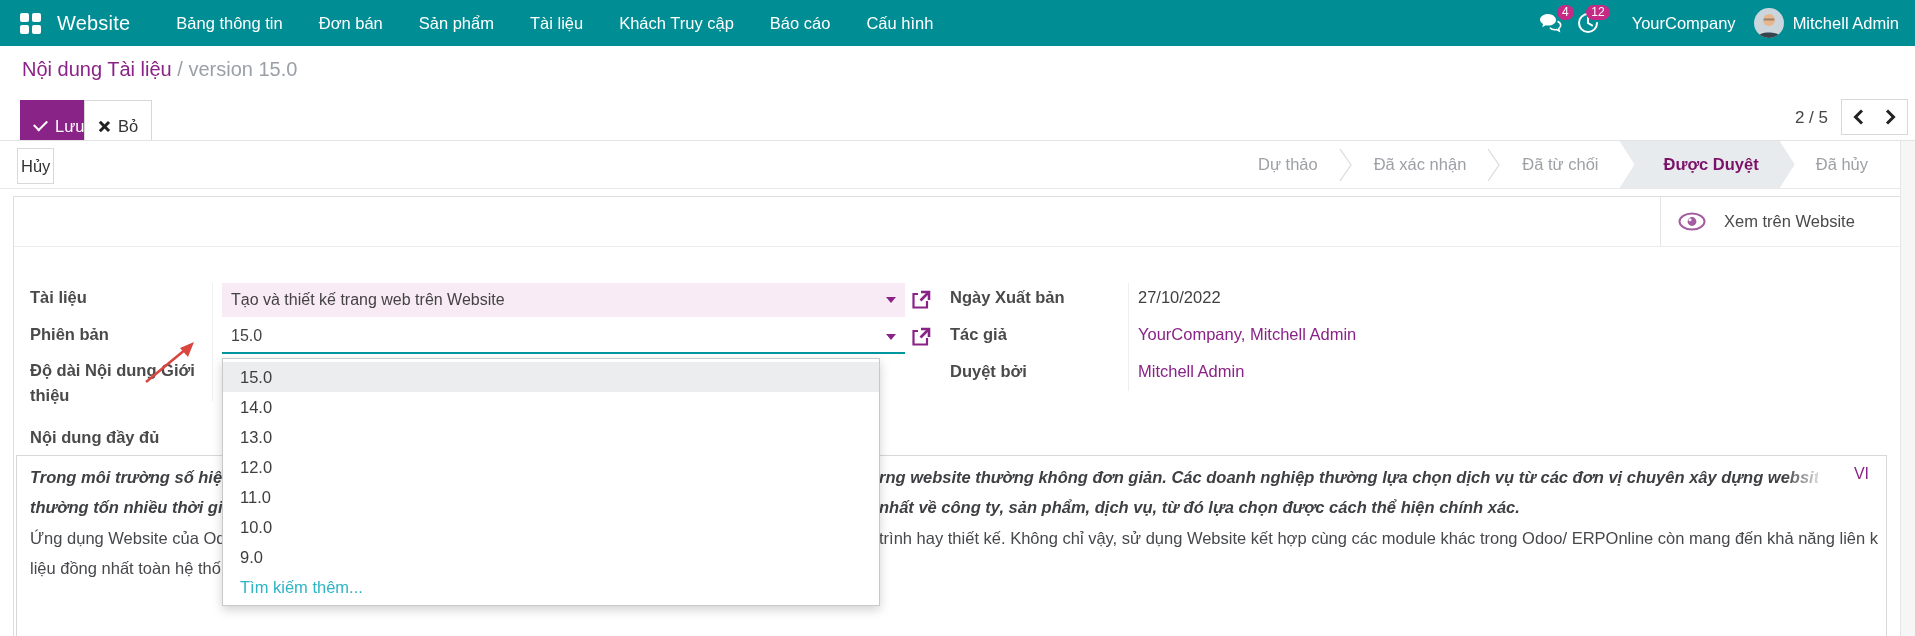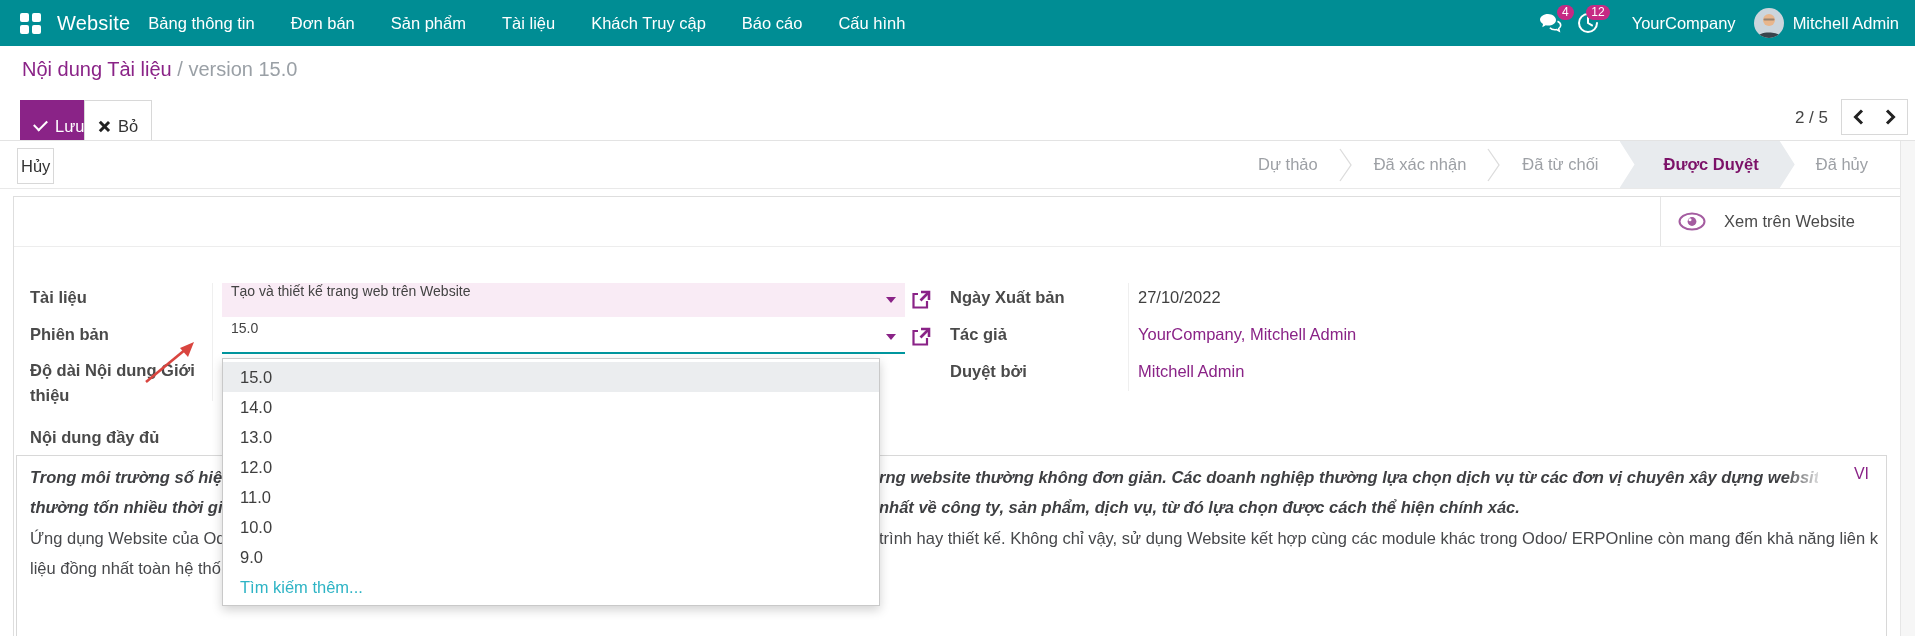--- a/index.html
+++ b/index.html
@@ -4,21 +4,21 @@
 <style>
   html,body{margin:0;padding:0}
   body{width:1915px;height:636px;overflow:hidden;position:relative;background:#fff;
        font-family:"Liberation Sans",sans-serif;color:#4c4c4c}
 
   
   .navbar{position:absolute;left:0;top:0;width:100%;height:46px;background:#008d94;
           display:flex;align-items:center;color:#fff;z-index:20}
   .apps{display:grid;grid-template-columns:9px 9px;grid-gap:3px;margin:0 16px 0 20px;cursor:pointer}
   .apps i{width:9px;height:9px;background:#fff;border-radius:2px;display:block}
-  .brand{font-size:20px;letter-spacing:.2px}
+  .brand{font-size:20px;margin-right:28px;letter-spacing:.2px}
   .menu{display:flex;height:100%}
   .mi{display:flex;align-items:center;padding:0 18px;font-size:16.5px;cursor:pointer}
   .nav-right{margin-left:auto;display:flex;align-items:center;padding-right:16px}
   .icon-wrap{position:relative;width:36px;height:34px;display:flex;align-items:center;justify-content:center;cursor:pointer}
   .nbadge{position:absolute;top:-1px;right:-4px;background:#c62a84;color:#fff;font-size:12px;
           border-radius:9px;padding:1px 5px;line-height:13px}
   .company{font-size:16.5px;margin:0 18px 0 26px;cursor:pointer}
   .avatar{width:30px;height:30px;border-radius:50%;overflow:hidden;margin-right:9px;flex:0 0 auto}
   .username{font-size:16.5px;cursor:pointer}
 
@@ -56,22 +56,22 @@
   .sheet{position:absolute;left:13px;top:196px;width:1888px;height:440px;background:#fff;
          border:1px solid #dedede;border-bottom:none;box-sizing:border-box}
   .bb-line{position:absolute;left:14px;top:246px;width:1886px;border-top:1px solid #ededed}
   .smart-btn{position:absolute;left:1660px;top:197px;width:240px;height:49px;background:#fff;
              border-left:1px solid #e5e5e5;display:flex;align-items:center;gap:18px;
              padding-left:17px;box-sizing:border-box;font-size:16.5px;color:#4a4a4a;cursor:pointer}
 
   
   .flabel{position:absolute;font-size:16.5px;font-weight:bold;color:#4a4a4a}
   .vsep{position:absolute;border-left:1px solid #efefef}
-  .inp{position:absolute;left:222px;width:683px;height:34px;box-sizing:border-box;font-size:14px;
-       color:#434343;display:flex;align-items:flex-start;padding:0 26px 0 9px;cursor:text}
+  .inp{position:absolute;left:222px;width:683px;height:34px;box-sizing:border-box;font-size:16px;
+       color:#434343;display:flex;align-items:center;padding:0 26px 0 9px;cursor:text}
   .caret{position:absolute;right:9px;top:15px;width:0;height:0;border-left:5px solid transparent;
          border-right:5px solid transparent;border-top:6px solid #8a2387;cursor:pointer}
   .extlink{position:absolute;left:911px;width:20px;height:20px;cursor:pointer}
   .rlabel{left:950px}
   .rval{position:absolute;left:1138px;font-size:16.5px}
   .purple{color:#8a2387;cursor:pointer}
 
   
   .dropdown{position:absolute;left:222px;top:358px;width:656px;background:#fff;border:1px solid #c9c9c9;
             box-shadow:0 4px 10px rgba(0,0,0,.18);padding:3px 0;z-index:10}

